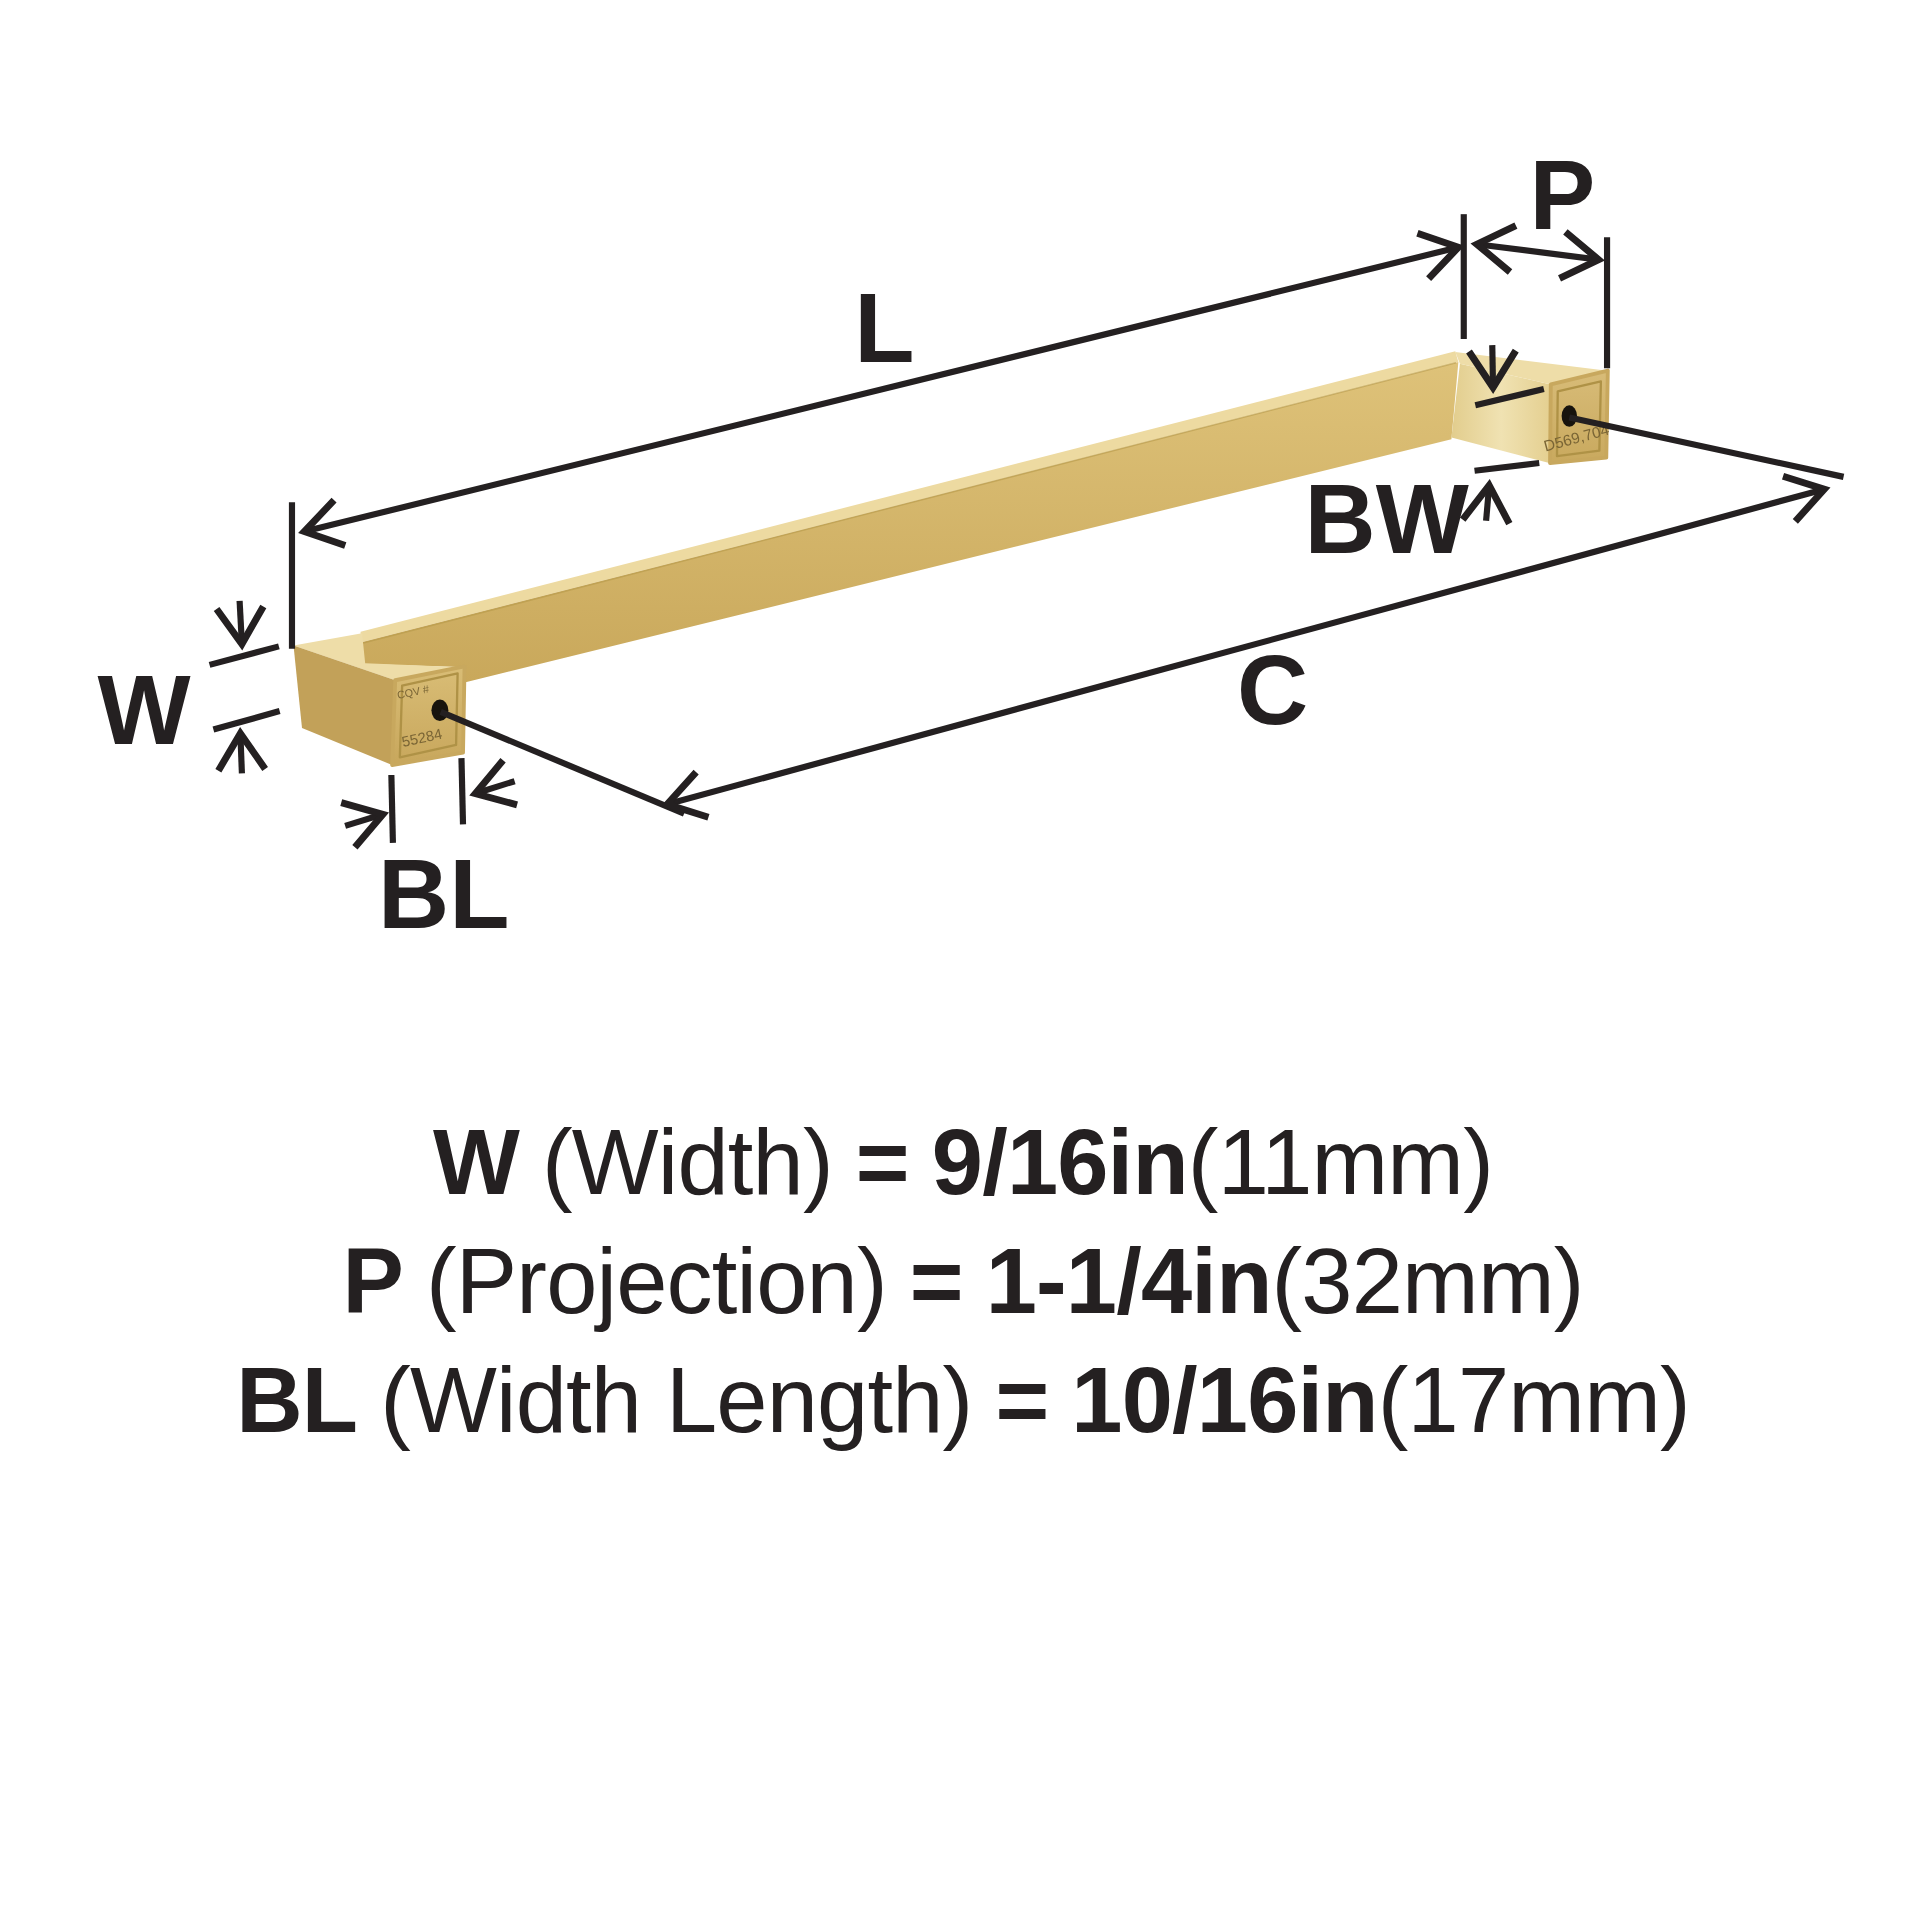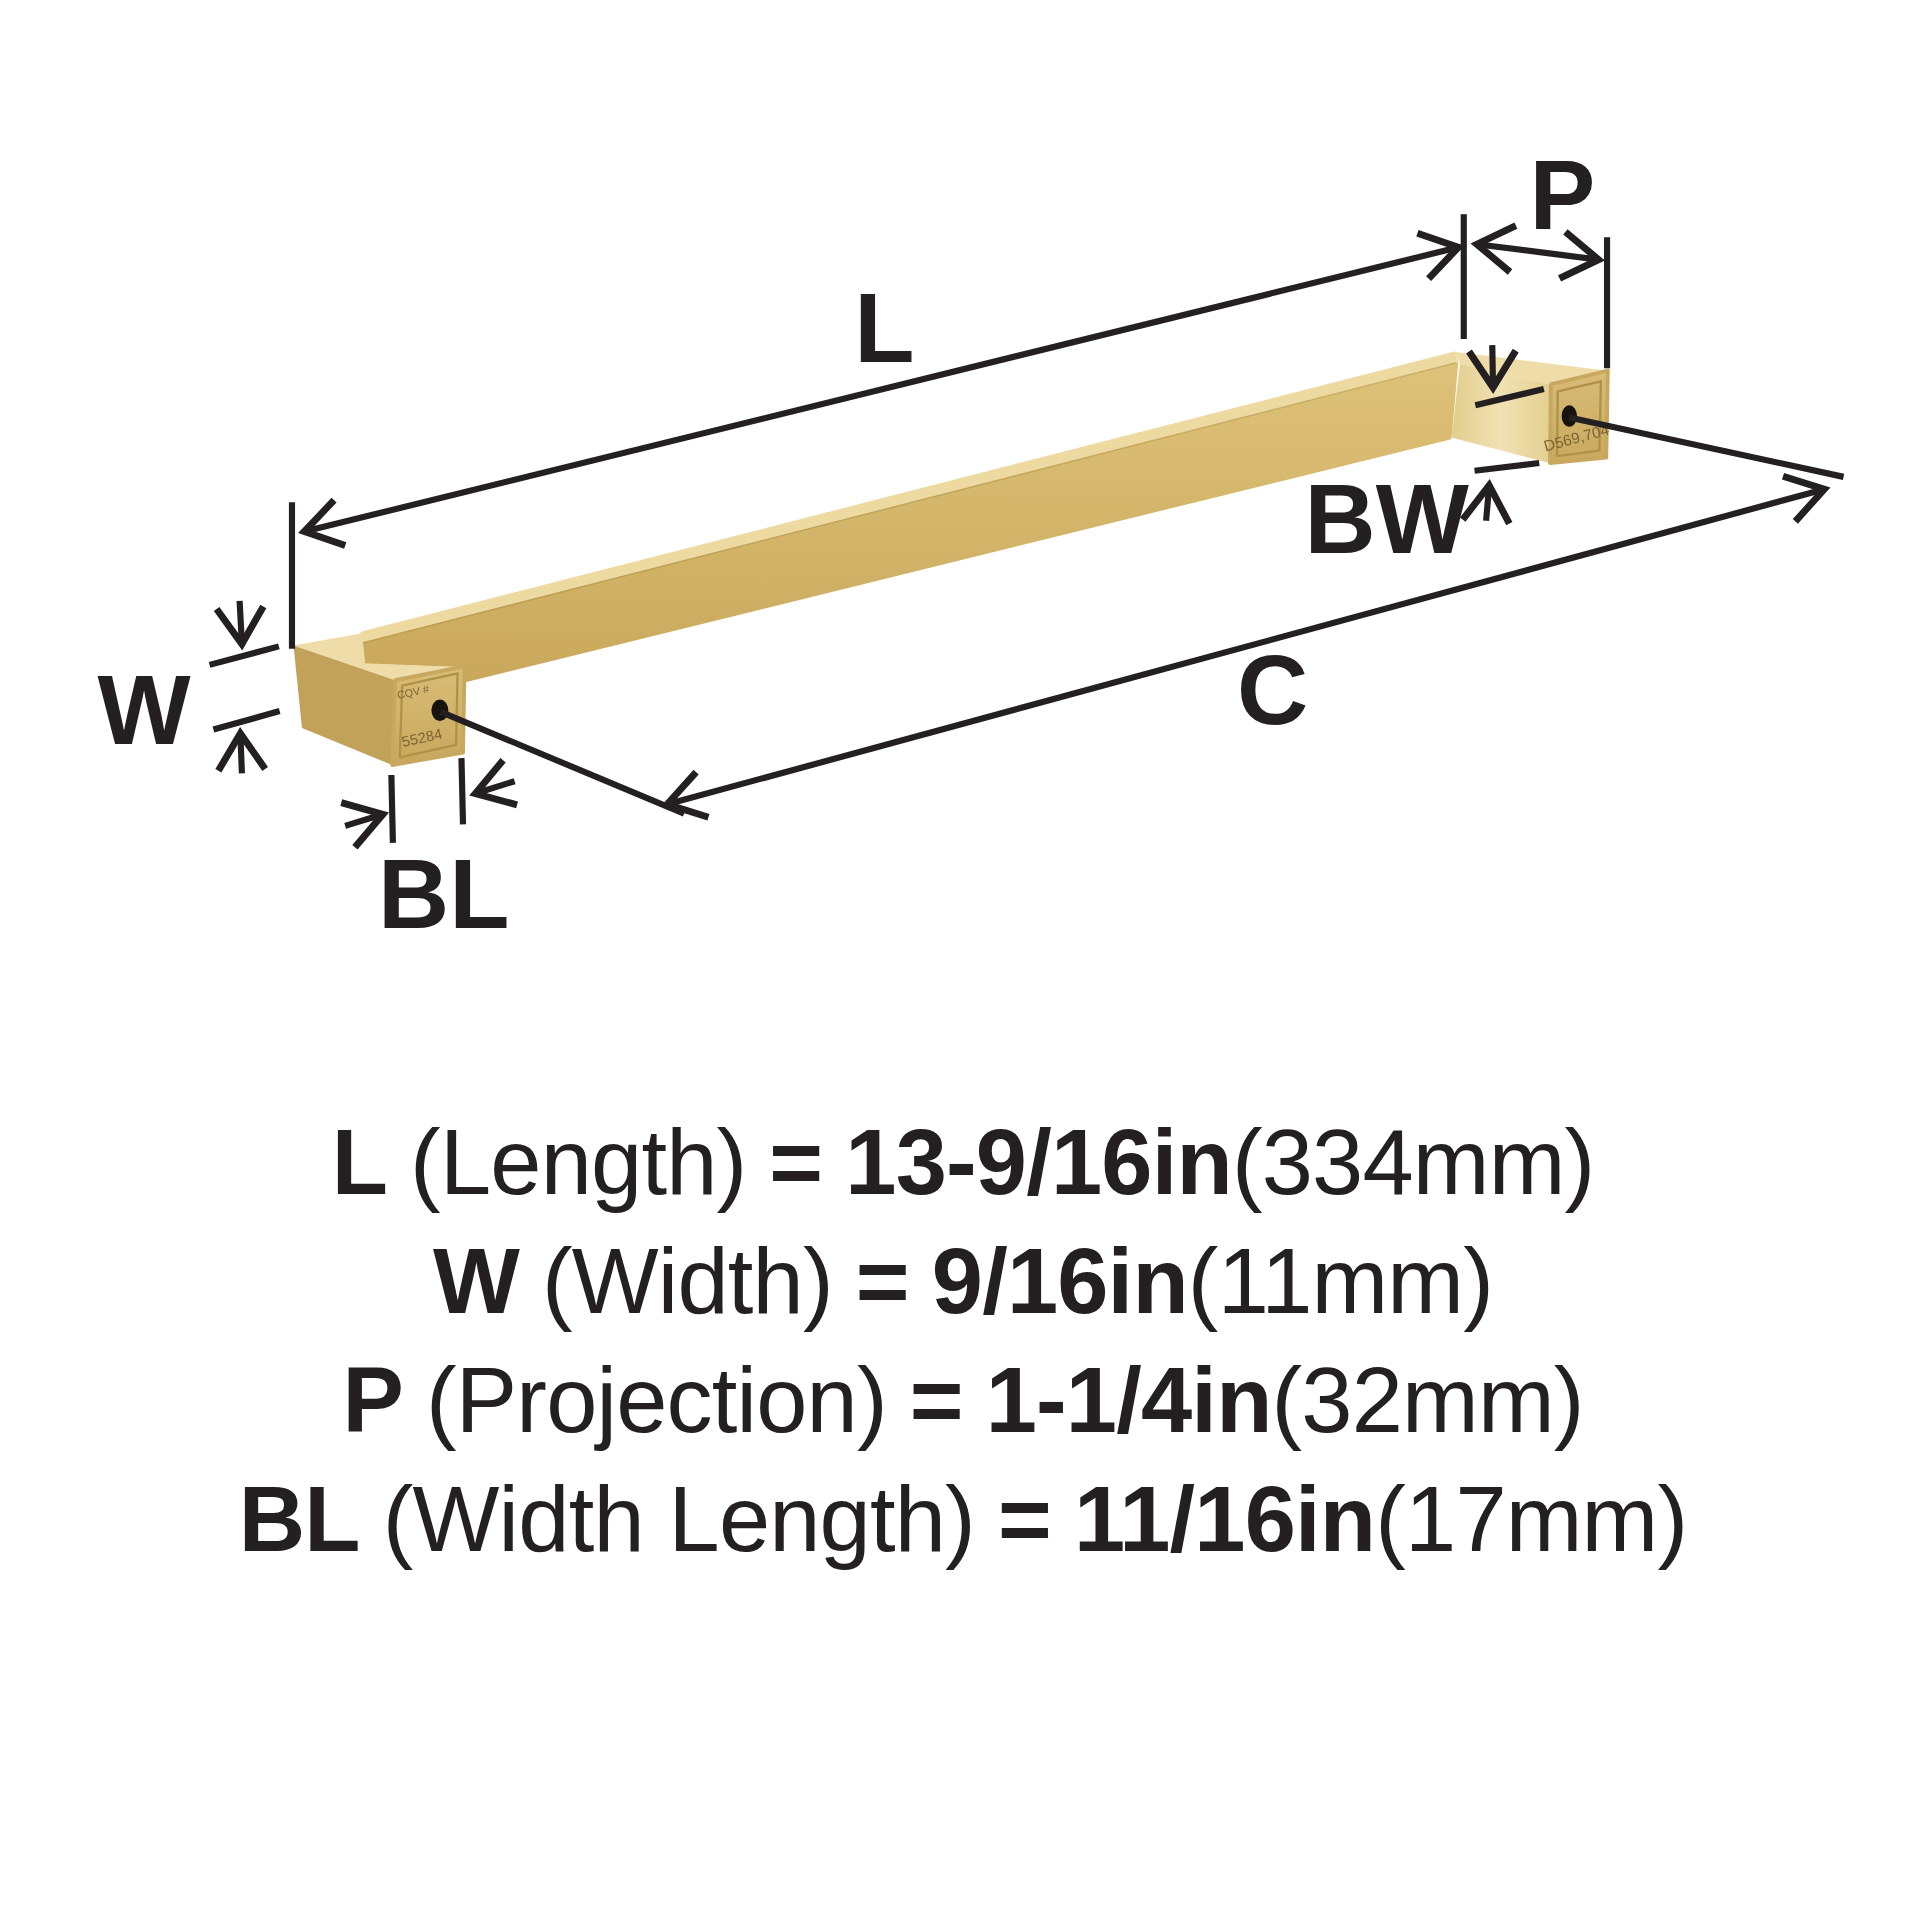--- a/index.html
+++ b/index.html
@@ -115,27 +115,24 @@
     <g>
       <line x1="1914" y1="611" x2="1998" y2="601"></line>
       <line x1="1929" y1="676" x2="1933" y2="630" marker-end="url(#ah)"></line>
       <text class="dimlabel" stroke="none" x="1800" y="718" text-anchor="middle">BW</text>
     </g>
   </g>
 </svg>
 
 <div class="legend">
   <div class="row">
-    <span class="seg b gap">L</span><span class="seg r gap">(Length)</span><span class="seg b gap">=</span><span class="seg b">13-9/16in</span><span class="seg r">(334mm)</span>
-  </div>
-  <div class="row">
     <span class="seg b gap">W</span><span class="seg r gap">(Width)</span><span class="seg b gap">=</span><span class="seg b">9/16in</span><span class="seg r">(11mm)</span>
   </div>
   <div class="row">
     <span class="seg b gap">P</span><span class="seg r gap">(Projection)</span><span class="seg b gap">=</span><span class="seg b">1-1/4in</span><span class="seg r">(32mm)</span>
   </div>
   <div class="row">
-    <span class="seg b gap">BL</span><span class="seg r gap">(Width Length)</span><span class="seg b gap">=</span><span class="seg b">11/16in</span><span class="seg r">(17mm)</span>
+    <span class="seg b gap">BL</span><span class="seg r gap">(Width Length)</span><span class="seg b gap">=</span><span class="seg b">10/16in</span><span class="seg r">(17mm)</span>
   </div>
 </div>
 
 </div>
 
 
 </body></html>

